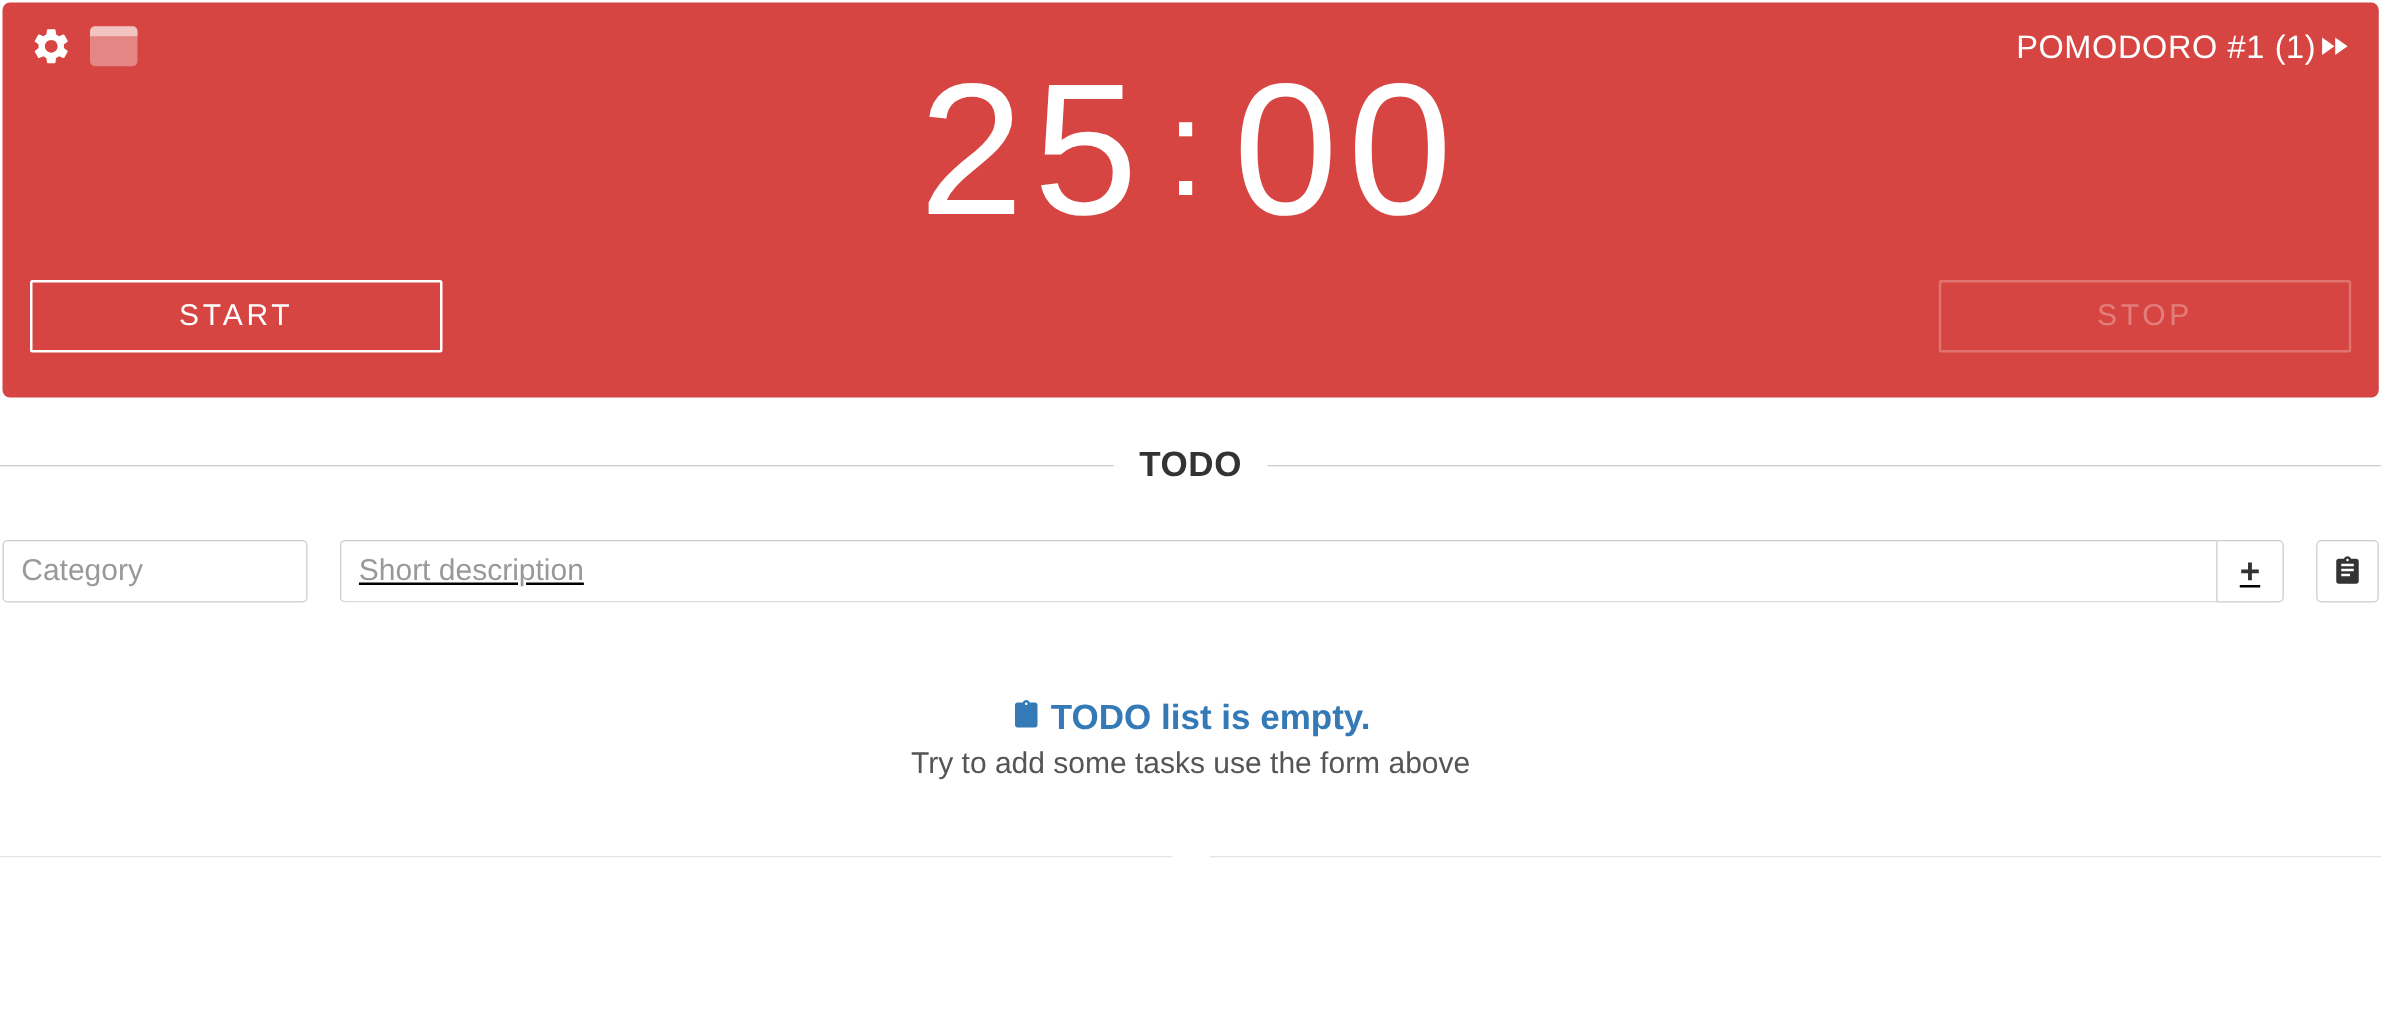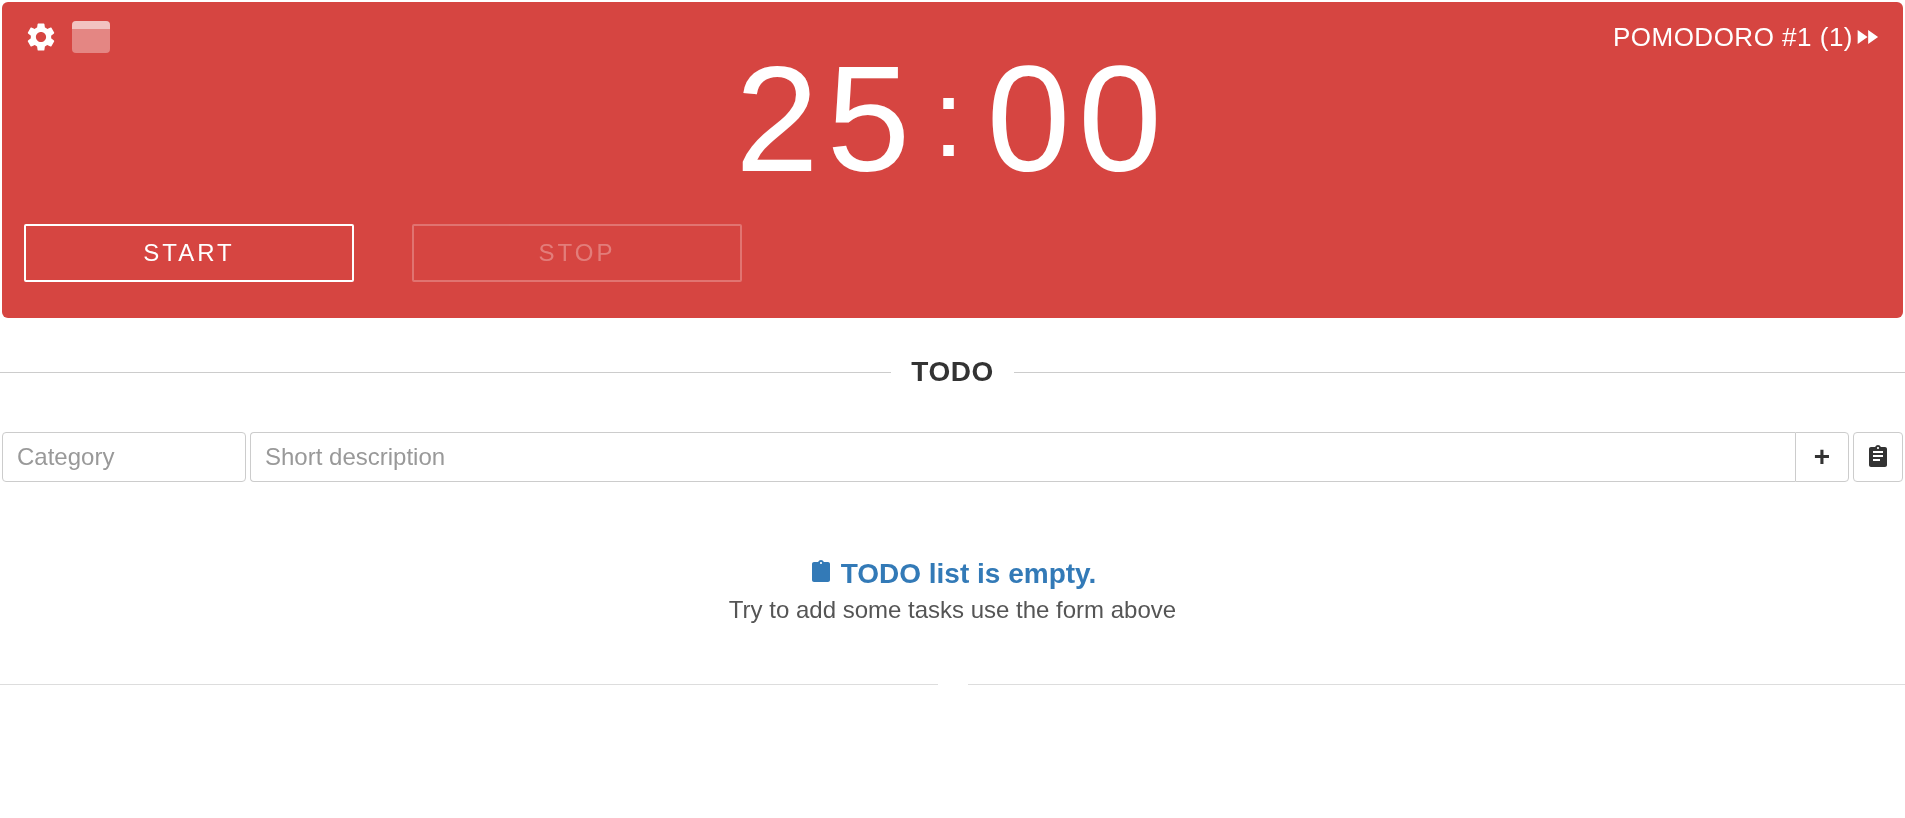--- a/index.html
+++ b/index.html
@@ -86,21 +86,21 @@
     }
     .timer-colon {
       font-weight: 100;
       margin: 0 15px;
       position: relative;
       top: -15px;
       font-size: 110px;
     }
     .button-row {
       display: flex;
-      justify-content: flex-start;
+      justify-content: space-between;
       gap: 58px;
     }
     .timer-btn {
       width: 330px;
       height: 58px;
       background: transparent;
       border: 2px solid #fff;
       color: #fff;
       font-size: 24px;
       font-weight: 500;
@@ -128,41 +128,42 @@
     }
     .section-title {
       padding: 0 20px;
       font-size: 28px;
       font-weight: 700;
       color: #333;
       letter-spacing: 0.5px;
     }
     .input-row {
       display: flex;
-      gap: 4px;
+      gap: 26px;
       padding: 16px 2px;
     }
     .text-input {
       height: 50px;
       border: 1px solid #ccc;
       border-radius: 4px;
       padding: 0 14px;
       font-size: 24px;
       color: #555;
       outline: none;
     }
     .text-input::placeholder {
       color: #999;
     }
     .category-input {
       width: 244px;
     }
     .desc-group {
       flex: 1;
       display: flex;
+      text-decoration: underline;
     }
     .description-input {
       flex: 1;
       border-radius: 4px 0 0 4px;
       border-right: none;
     }
     .add-btn {
       width: 54px;
       height: 50px;
       border: 1px solid #ccc;

